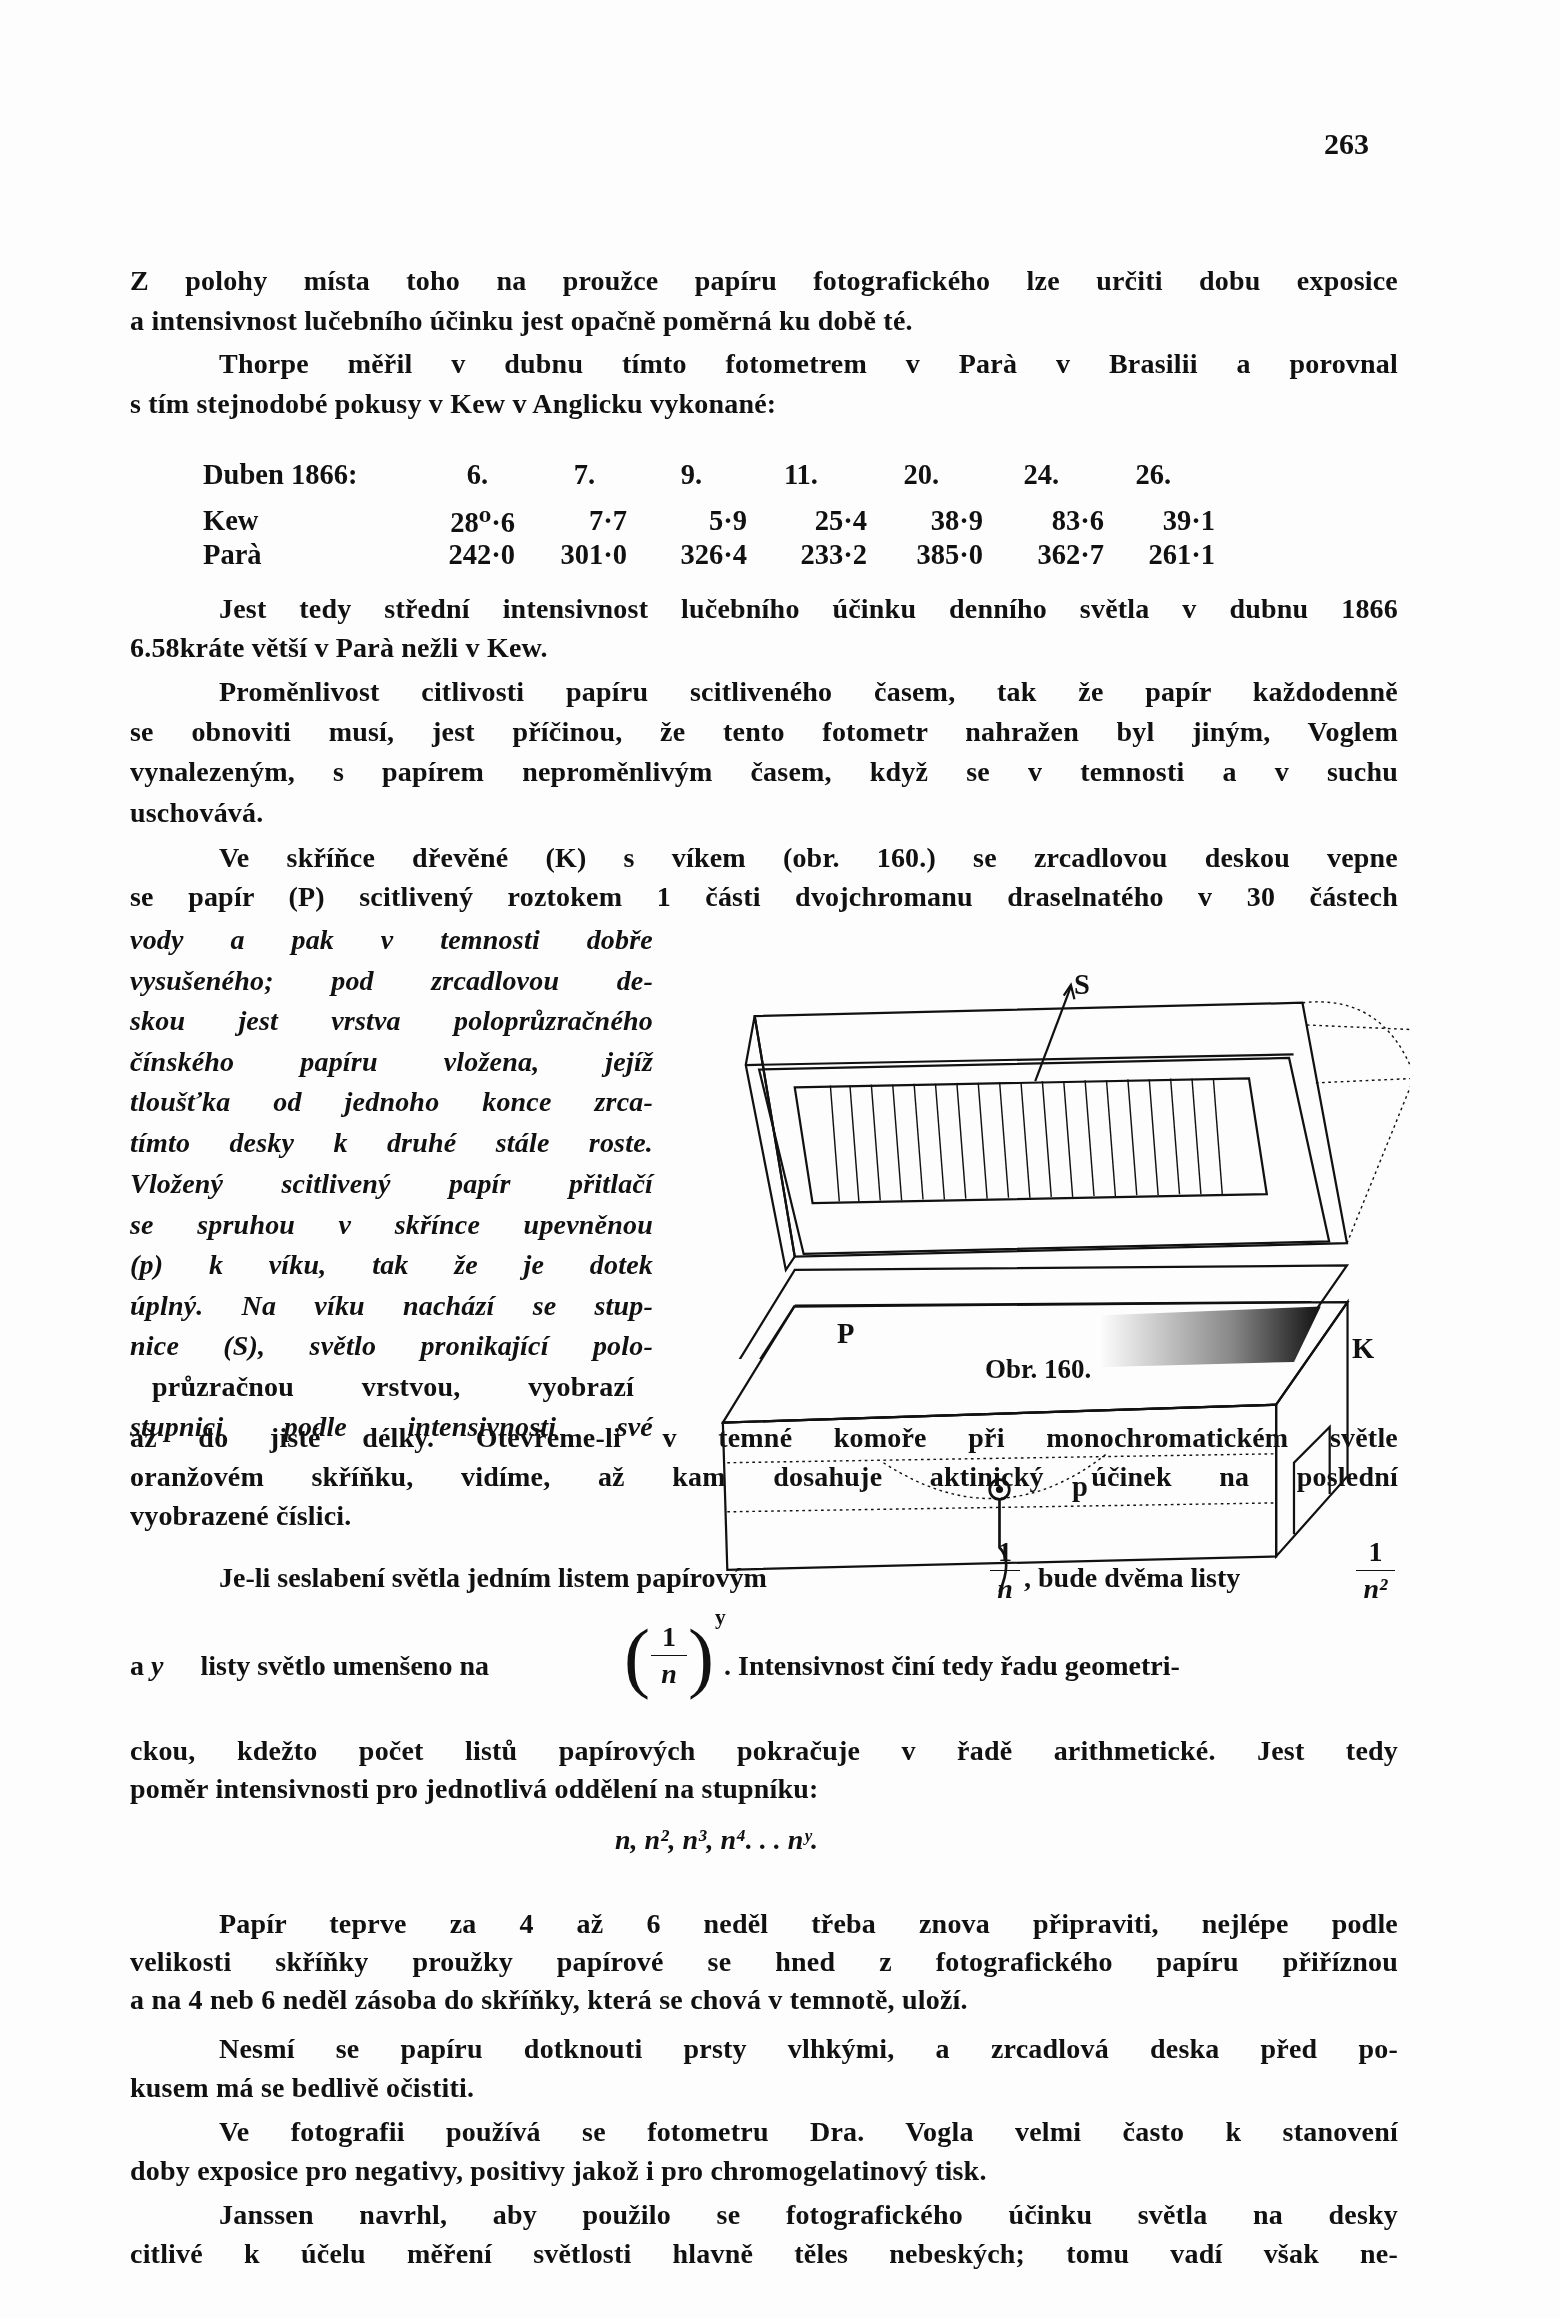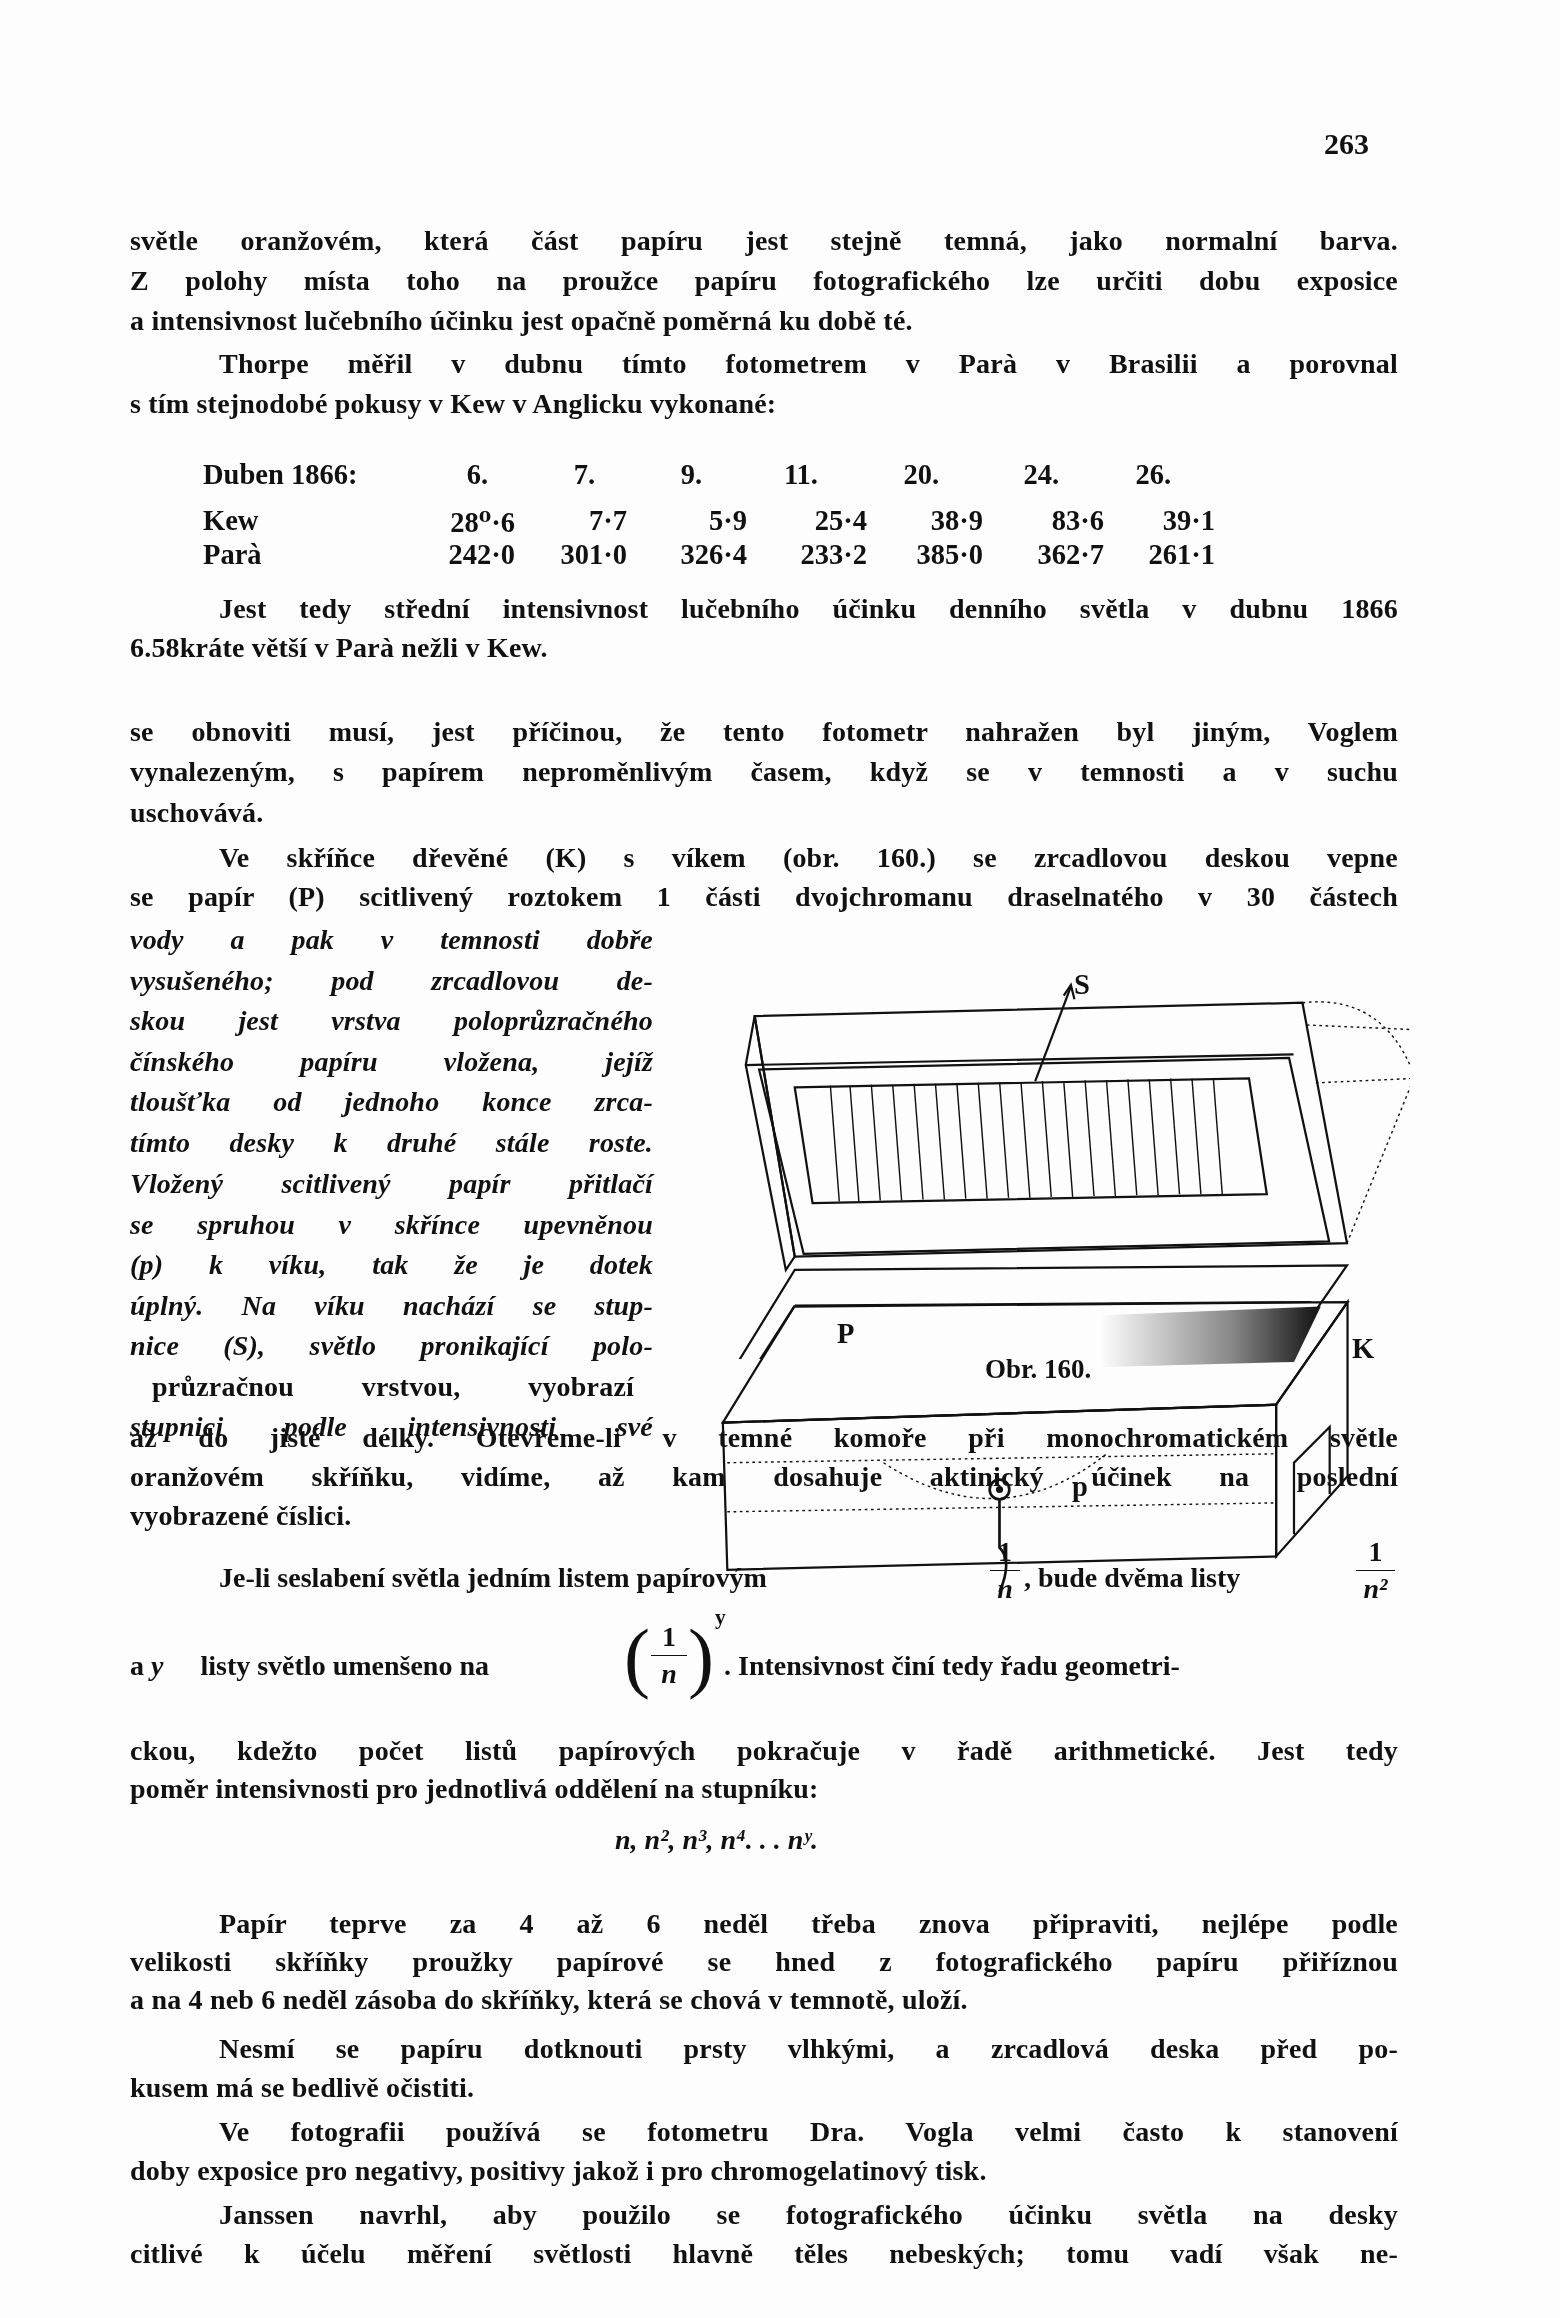--- a/index.html
+++ b/index.html
@@ -27,21 +27,20 @@
   .caption{position:absolute;left:985px;top:1354px;font-size:27px;font-weight:bold;}
   .figlabel{position:absolute;font-size:28.5px;font-weight:bold;}
 </style>
 </head>
 <body>
 
 <div class="page">
 
   <div class="pnum">263</div>
 
-  <div class="line" style="top:223px">světle oranžovém, která část papíru jest stejně temná, jako normalní barva.</div>
   <div class="line" style="top:263px">Z polohy místa toho na proužce papíru fotografického lze určiti dobu exposice</div>
   <div class="line last" style="top:303px">a intensivnost lučebního účinku jest opačně poměrná ku době té.</div>
 
   <div class="line indent" style="top:346px">Thorpe měřil v dubnu tímto fotometrem v Parà v Brasilii a porovnal</div>
   <div class="line last" style="top:386px">s tím stejnodobé pokusy v Kew v Anglicku vykonané:</div>
 
   <div class="tbl">
     <div class="row" style="top:9px">
       <span class="lab">Duben 1866:</span>
       <span class="c" style="left:178px">6.</span>
@@ -70,20 +69,21 @@
       <span class="c" style="left:557px">233·2</span>
       <span class="c" style="left:673px">385·0</span>
       <span class="c" style="left:794px">362·7</span>
       <span class="c" style="left:905px">261·1</span>
     </div>
   </div>
 
   <div class="line indent" style="top:591px">Jest tedy střední intensivnost lučebního účinku denního světla v dubnu 1866</div>
   <div class="line last" style="top:630px">6.58kráte větší v Parà nežli v Kew.</div>
 
+  <div class="line indent" style="top:674px">Proměnlivost citlivosti papíru scitliveného časem, tak že papír každodenně</div>
   <div class="line" style="top:714px">se obnoviti musí, jest příčinou, že tento fotometr nahražen byl jiným, Voglem</div>
   <div class="line" style="top:754px">vynalezeným, s papírem neproměnlivým časem, když se v temnosti a v suchu</div>
   <div class="line last" style="top:795px">uschovává.</div>
 
   <div class="line indent" style="top:840px">Ve skříňce dřevěné (K) s víkem (obr. 160.) se zrcadlovou deskou vepne</div>
   <div class="line" style="top:879px">se papír (P) scitlivený roztokem 1 části dvojchromanu draselnatého v 30 částech</div>
 
   <div class="line narrow" style="top:922px">vody a pak v temnosti dobře</div>
   <div class="line narrow" style="top:963px">vysušeného; pod zrcadlovou de-</div>
   <div class="line narrow" style="top:1003px">skou jest vrstva poloprůzračného</div>

